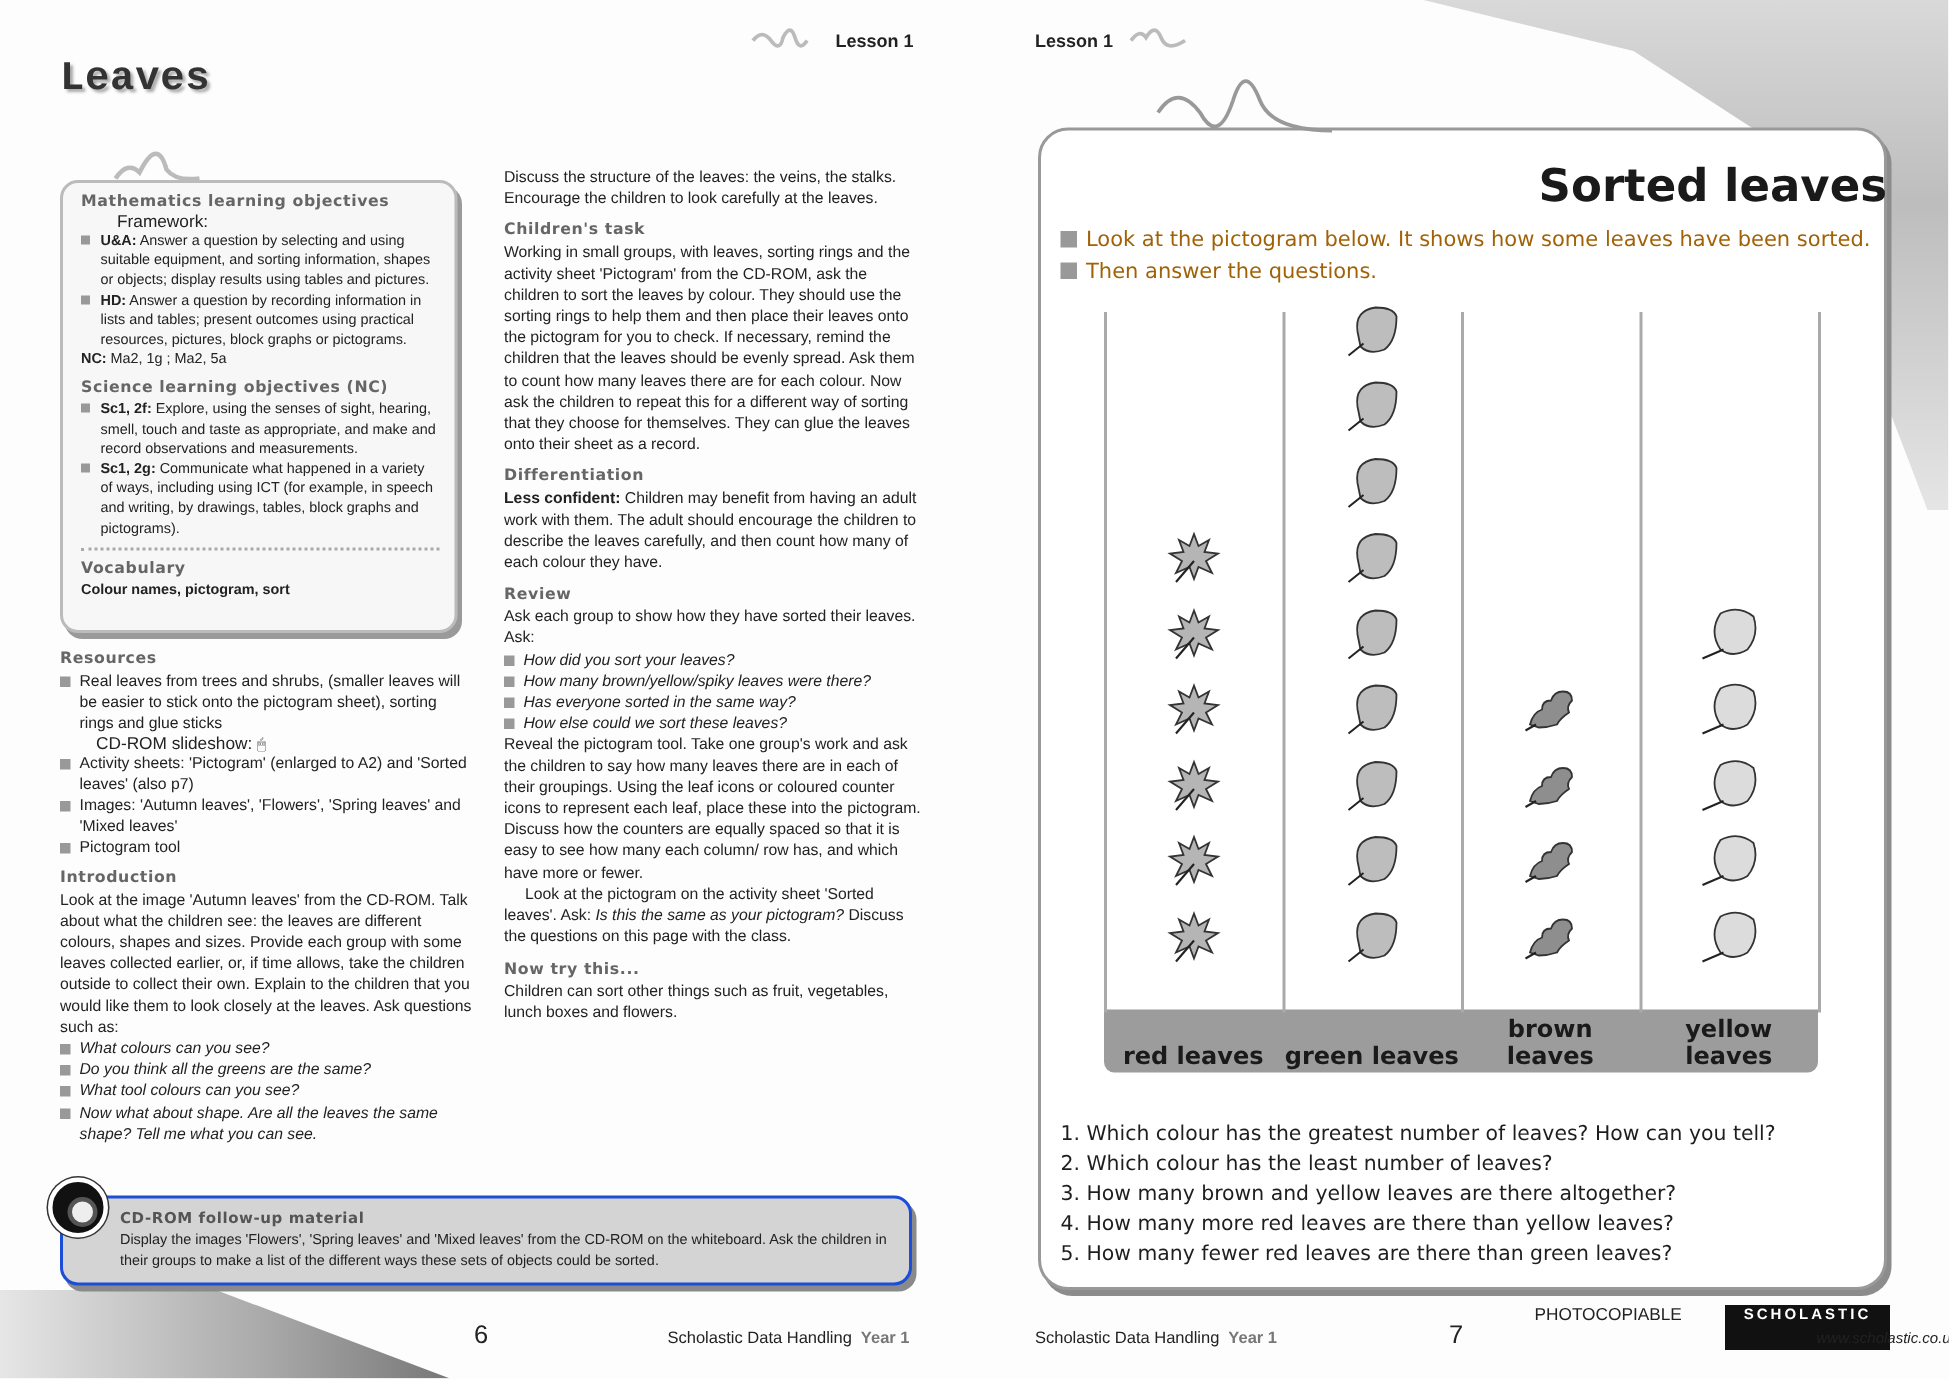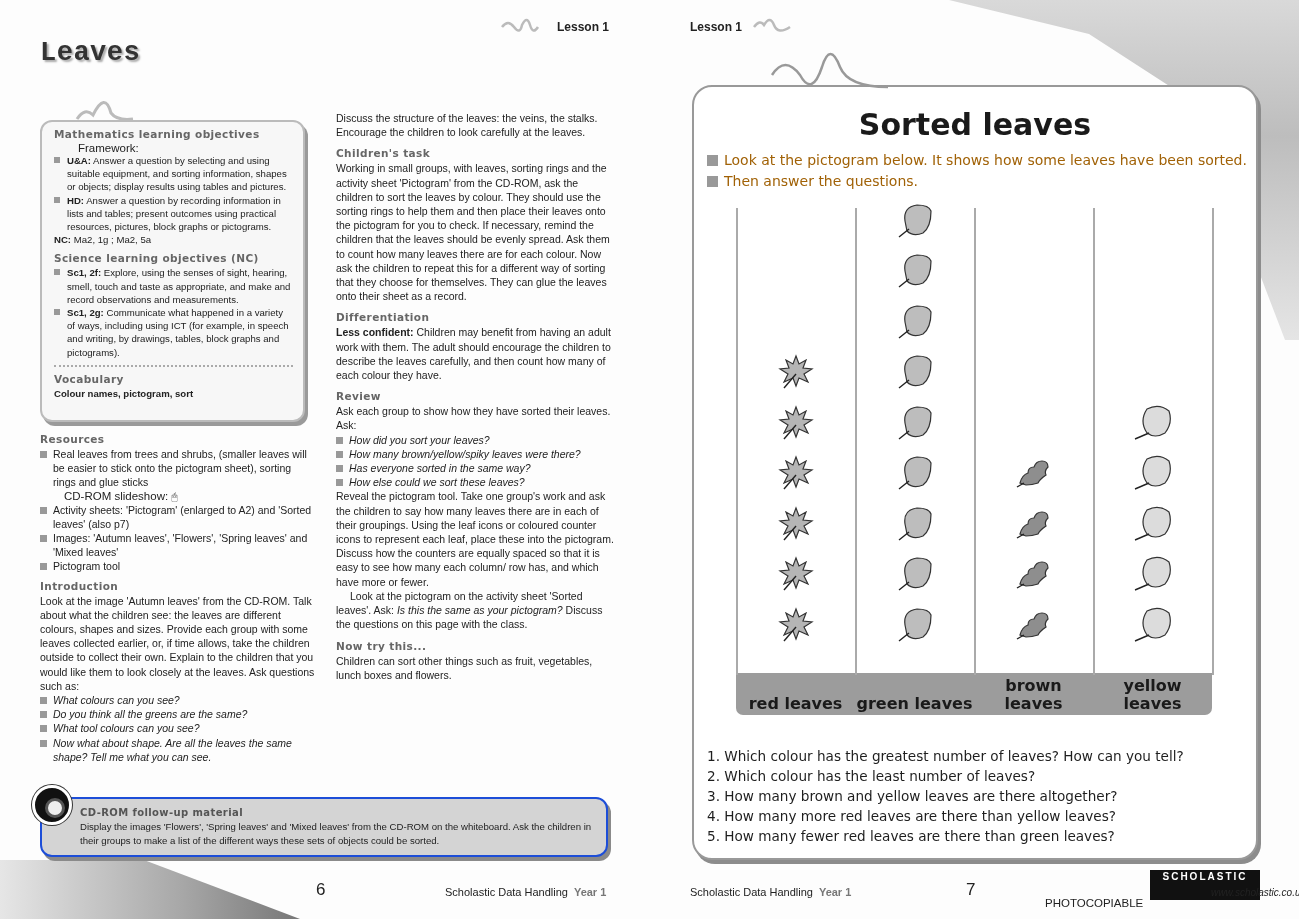--- a/index.html
+++ b/index.html
@@ -59,35 +59,35 @@
     border-radius: 50%; background: #eee; border: 3px solid #555; }
 
   
   .foot { position: absolute; font-size: 11px; color: #222; }
   .foot .yr { color: #777; font-weight: bold; margin-left: 6px; }
   .pg-num { position: absolute; font-size: 17px; color: #222; }
 
   
   .sheet { position: absolute; left: 692px; top: 85px; width: 566px; height: 775px;
     border: 2px solid #999; border-radius: 20px; background: #fff; box-shadow: 3px 4px 0 #8c8c8c; }
-  .sheet-title { position: absolute; left: 692px; top: 107px; width: 566px; text-align: center;
+  .sheet-title { position: absolute; left: 692px; top: 107px; width: 566px; text-align: right;
     font-family: "DejaVu Sans", sans-serif; font-weight: bold; font-size: 30px; color: #1a1a1a; }
   .instr { position: absolute; left: 707px; font-family: "DejaVu Sans", sans-serif; font-size: 14px; color: #a16207; }
   .instr::before { content: ""; display: inline-block; width: 11px; height: 11px; background: #999; margin-right: 6px; vertical-align: -1px; }
 
   .picto { position: absolute; left: 736px; top: 208px; width: 476px; height: 507px; }
   .picto .vline { position: absolute; top: 0; bottom: 40px; width: 1.5px; background: #aaa; }
   .picto .label-bar { position: absolute; left: 0; right: 0; bottom: 0; height: 42px; background: #9c9c9c; border-radius: 0 0 7px 7px; }
   .picto .cat-label { position: absolute; bottom: 2px; width: 119px; text-align: center;
     font-family: "DejaVu Sans", sans-serif; font-weight: bold; font-size: 16px; line-height: 18px; color: #1a1a1a; }
   .leaf { position: absolute; width: 40px; height: 40px; }
 
   .questions { position: absolute; left: 707px; top: 746px; font-family: "DejaVu Sans", sans-serif; font-size: 13.6px; line-height: 20px; color: #1e1e1e; }
 
-  .photocopiable { position: absolute; left: 1045px; top: 871px; font-size: 11.5px; color: #222; margin-top: 26px; }
+  .photocopiable { position: absolute; left: 1023px; top: 871px; font-size: 11.5px; color: #222; }
   .brand { position: absolute; left: 1150px; top: 870px; width: 110px; height: 30px; background: #111; color: #fff;
     font-size: 10px; font-weight: bold; letter-spacing: 2px; text-align: center; line-height: 14px; }
   .url { position: absolute; left: 1211px; top: 887px; font-size: 10px; color: #222; font-style: italic; }
 </style>
 </head>
 <body>
 
 <div class="swoosh-left"></div>
 <div class="swoosh-right"></div>
 

